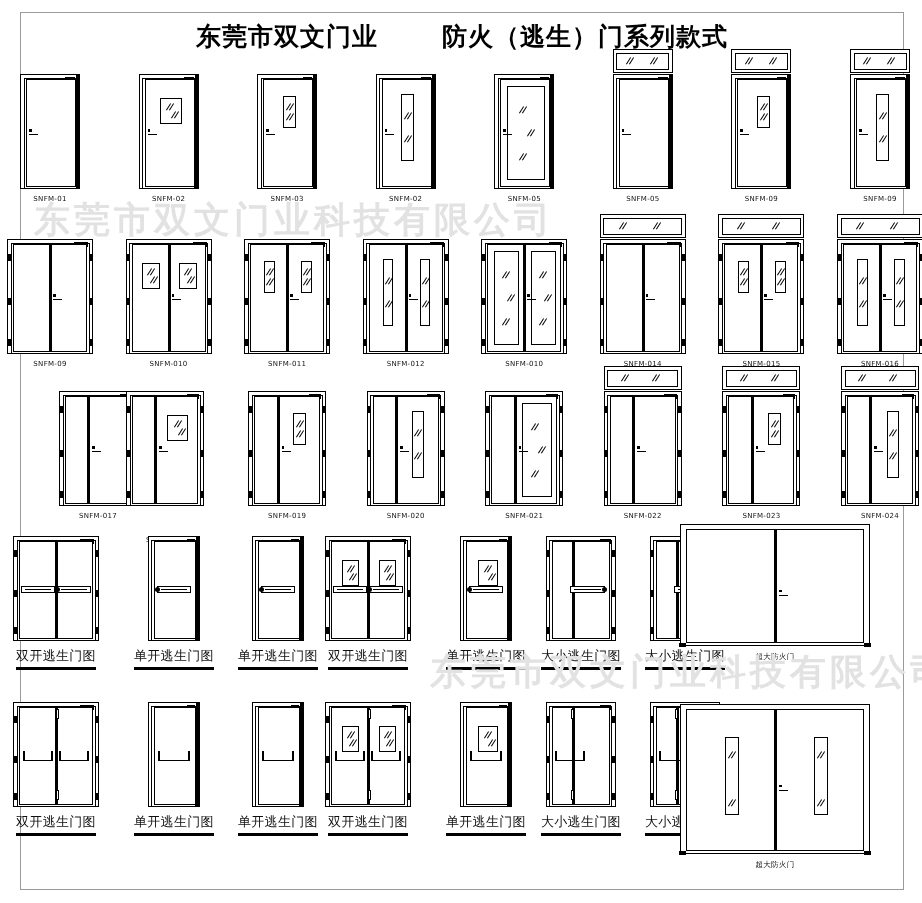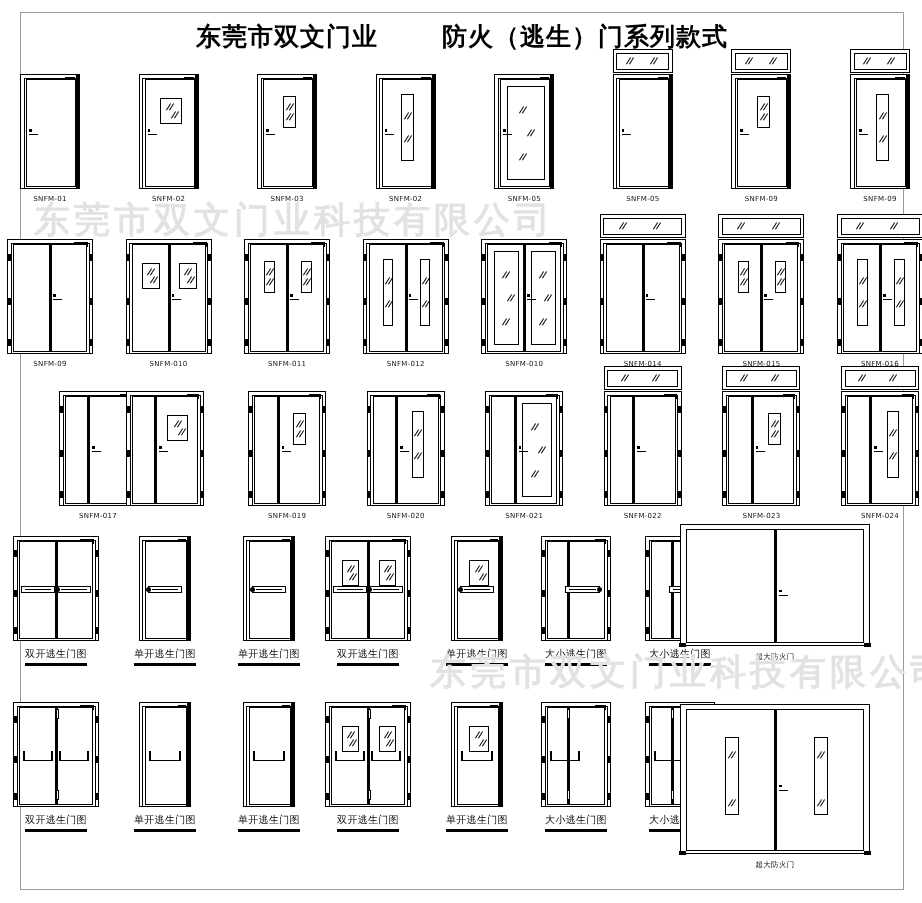--- a/index.html
+++ b/index.html
@@ -64,21 +64,21 @@
   }
   .drawing { position: relative; }
   .caption {
     margin-top: 6px;
     font-size: 7px;
     color: #111;
     letter-spacing: .3px;
     white-space: nowrap;
     font-family: "DejaVu Sans", "Liberation Sans", sans-serif;
   }
-  .caption.cn { font-size: 10px; }
+  .caption.cn { font-size: 13px; }
   .caption.cn::after {
     content: "";
     display: block;
     height: 3px;
     background: #000;
     margin-top: 2px;
   }
 
   
   .frame {

